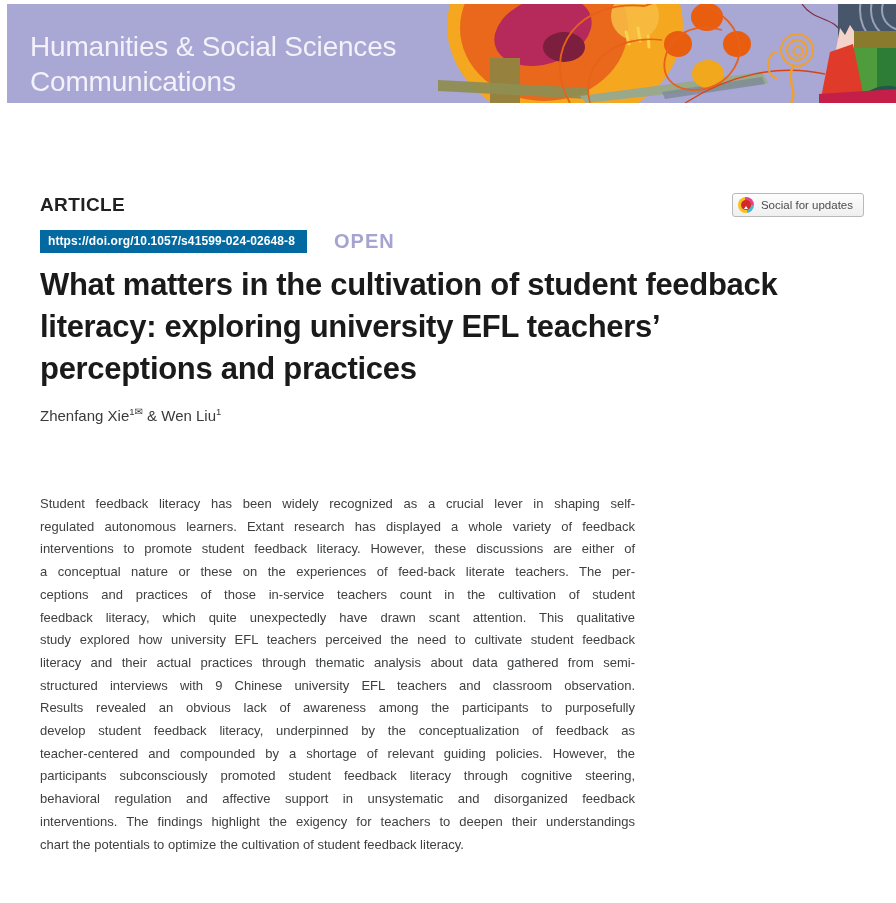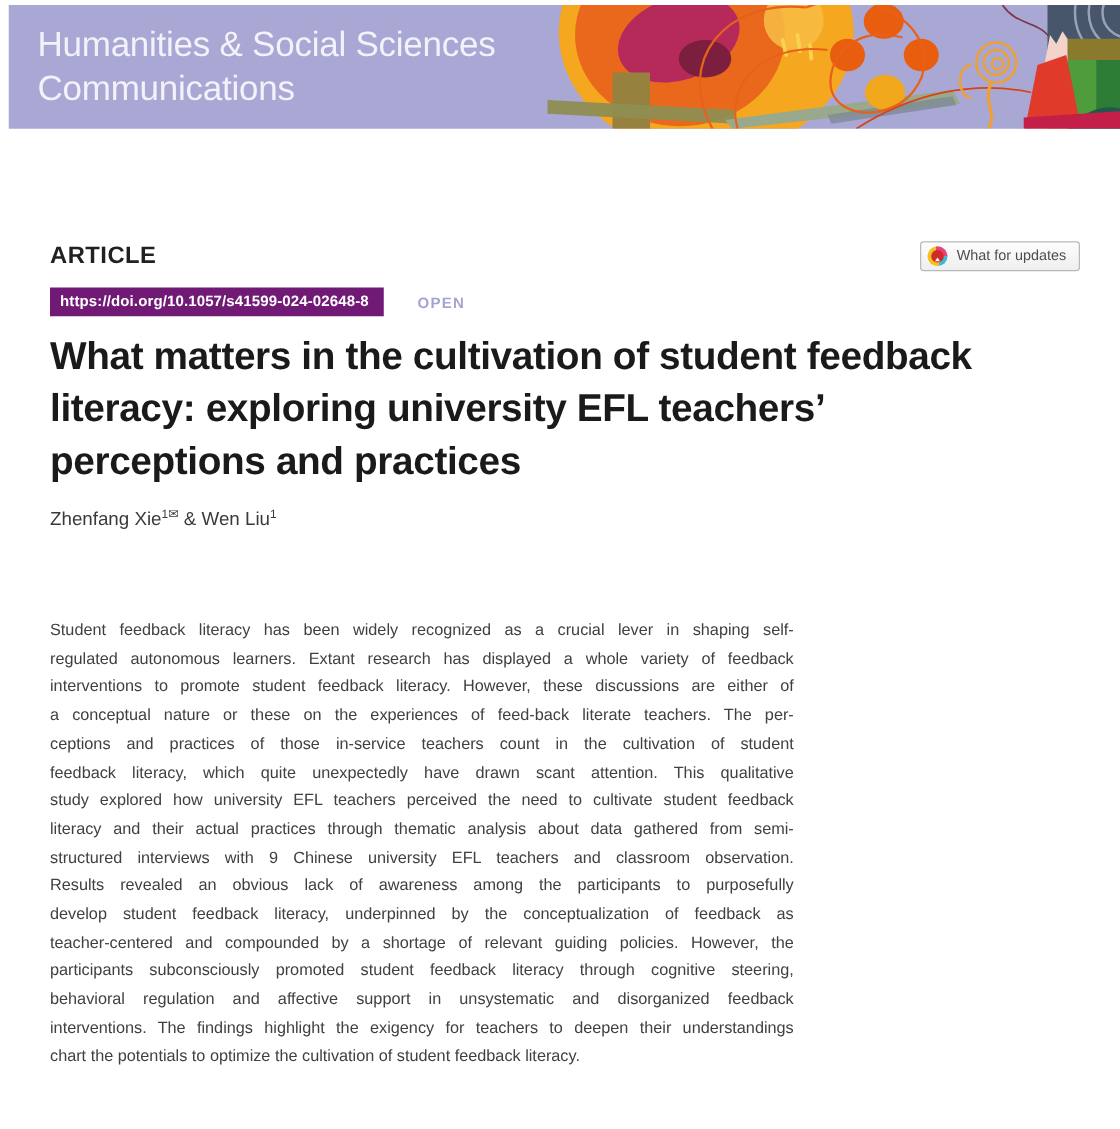--- a/index.html
+++ b/index.html
@@ -19,21 +19,21 @@
     background: #a9a7d4;
     overflow: hidden;
   }
   .banner-art {
     position: absolute; top: 0; right: 0;
     width: 466px; height: 99px;
     display: block;
   }
   .journal-title {
     position: absolute;
-    left: 23px; top: 14px;
+    left: 23px; top: 25px;
     font-size: 28px;
     line-height: 35px;
     font-weight: 400;
     letter-spacing: -0.2px;
     color: #f3f2fa;
     z-index: 2;
   }
 
   
   .content {
@@ -89,33 +89,33 @@
     border-bottom: 3.5px solid #ffffff;
   }
 
   .doi-row {
     margin-top: 13px;
     display: flex;
     align-items: center;
   }
   .doi-badge {
     display: inline-block;
-    background: #701a75;
+    background: #0369a1;
     color: #ffffff;
     font-size: 12px;
     font-weight: 700;
     letter-spacing: 0.1px;
     padding: 4px 10px 5px 8px;
     min-width: 267px;
     text-decoration: none;
   }
   .open-label {
     margin-left: 27px;
     color: #a5a3d1;
-    font-size: 12px;
+    font-size: 20px;
     font-weight: 700;
     letter-spacing: 1px;
   }
 
   .article-title {
     margin-top: 11px;
     font-size: 31px;
     line-height: 42px;
     font-weight: 700;
     letter-spacing: -0.3px;
@@ -204,21 +204,21 @@
 </header>
 
 <main class="content">
 
   <div class="article-header-row">
     <span class="kicker">ARTICLE</span>
     <button class="check-btn">
       <span class="cm-icon">
           <span class="cm-core"></span>
         </span>
-      <span>What for updates</span>
+      <span>Social for updates</span>
     </button>
   </div>
 
   <div class="doi-row">
     <a class="doi-badge" href="#">https://doi.org/10.1057/s41599-024-02648-8</a>
     <span class="open-label">OPEN</span>
   </div>
 
   <h2 class="article-title">
     <div>What matters in the cultivation of student feedback</div>

